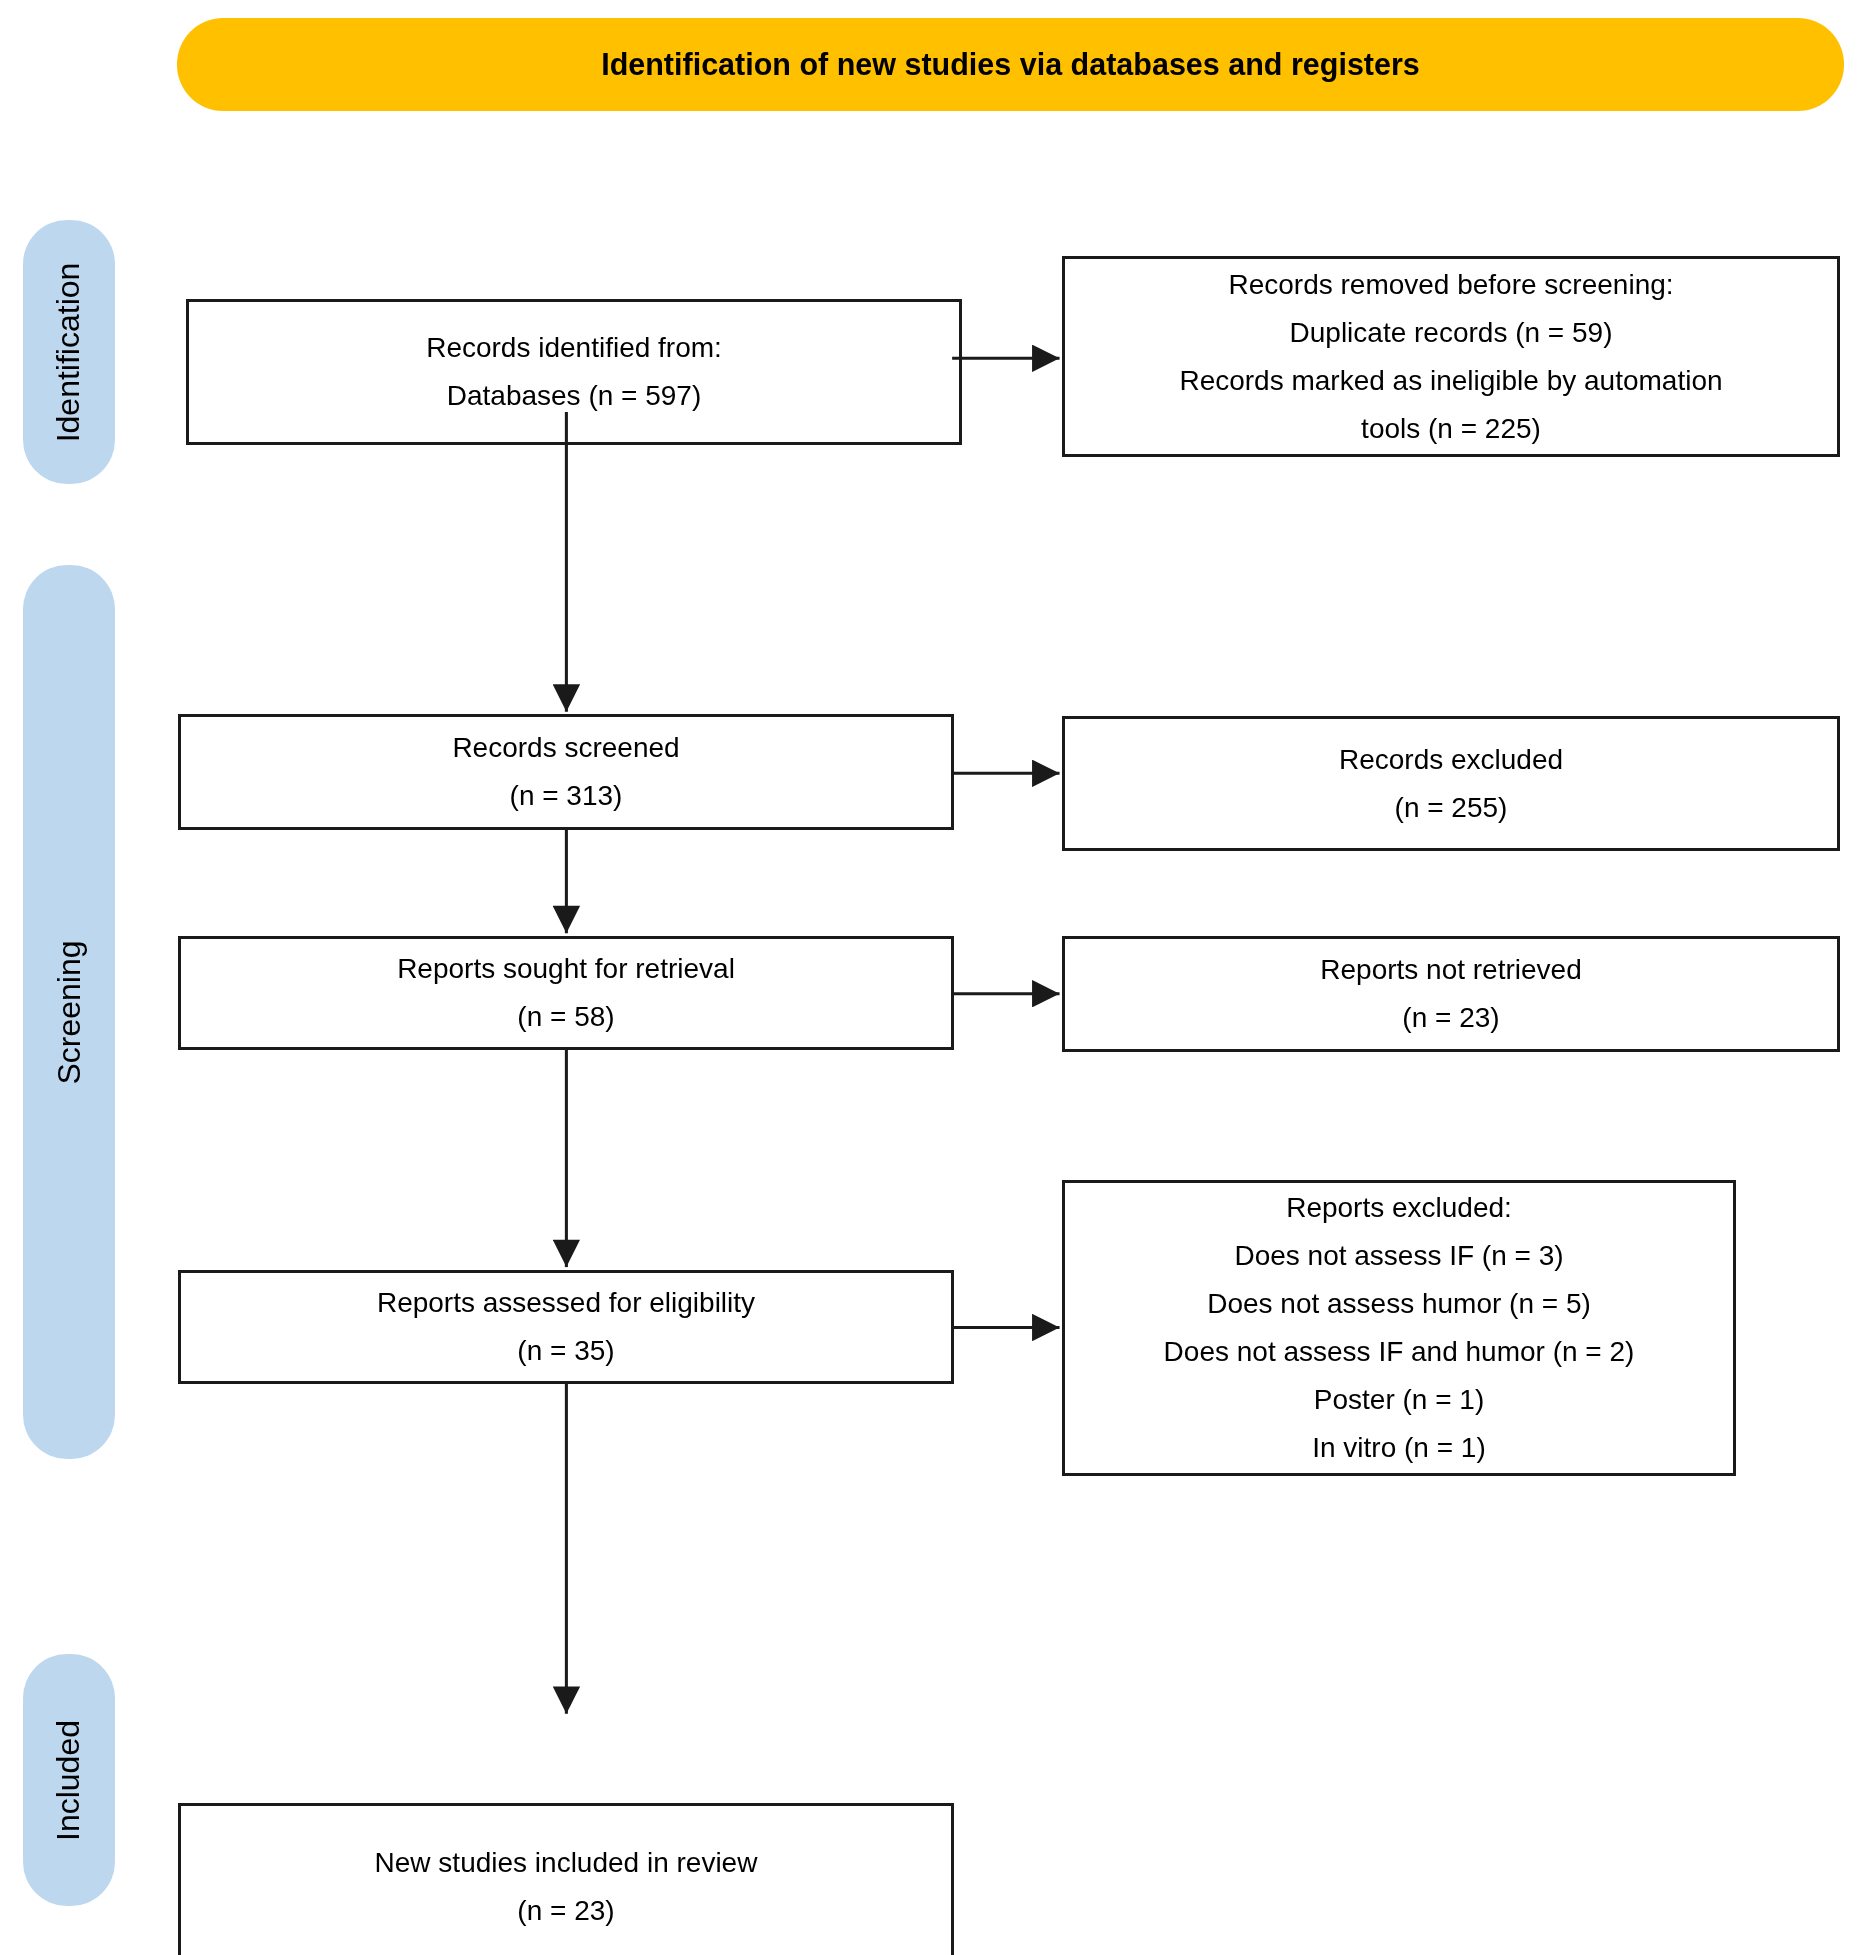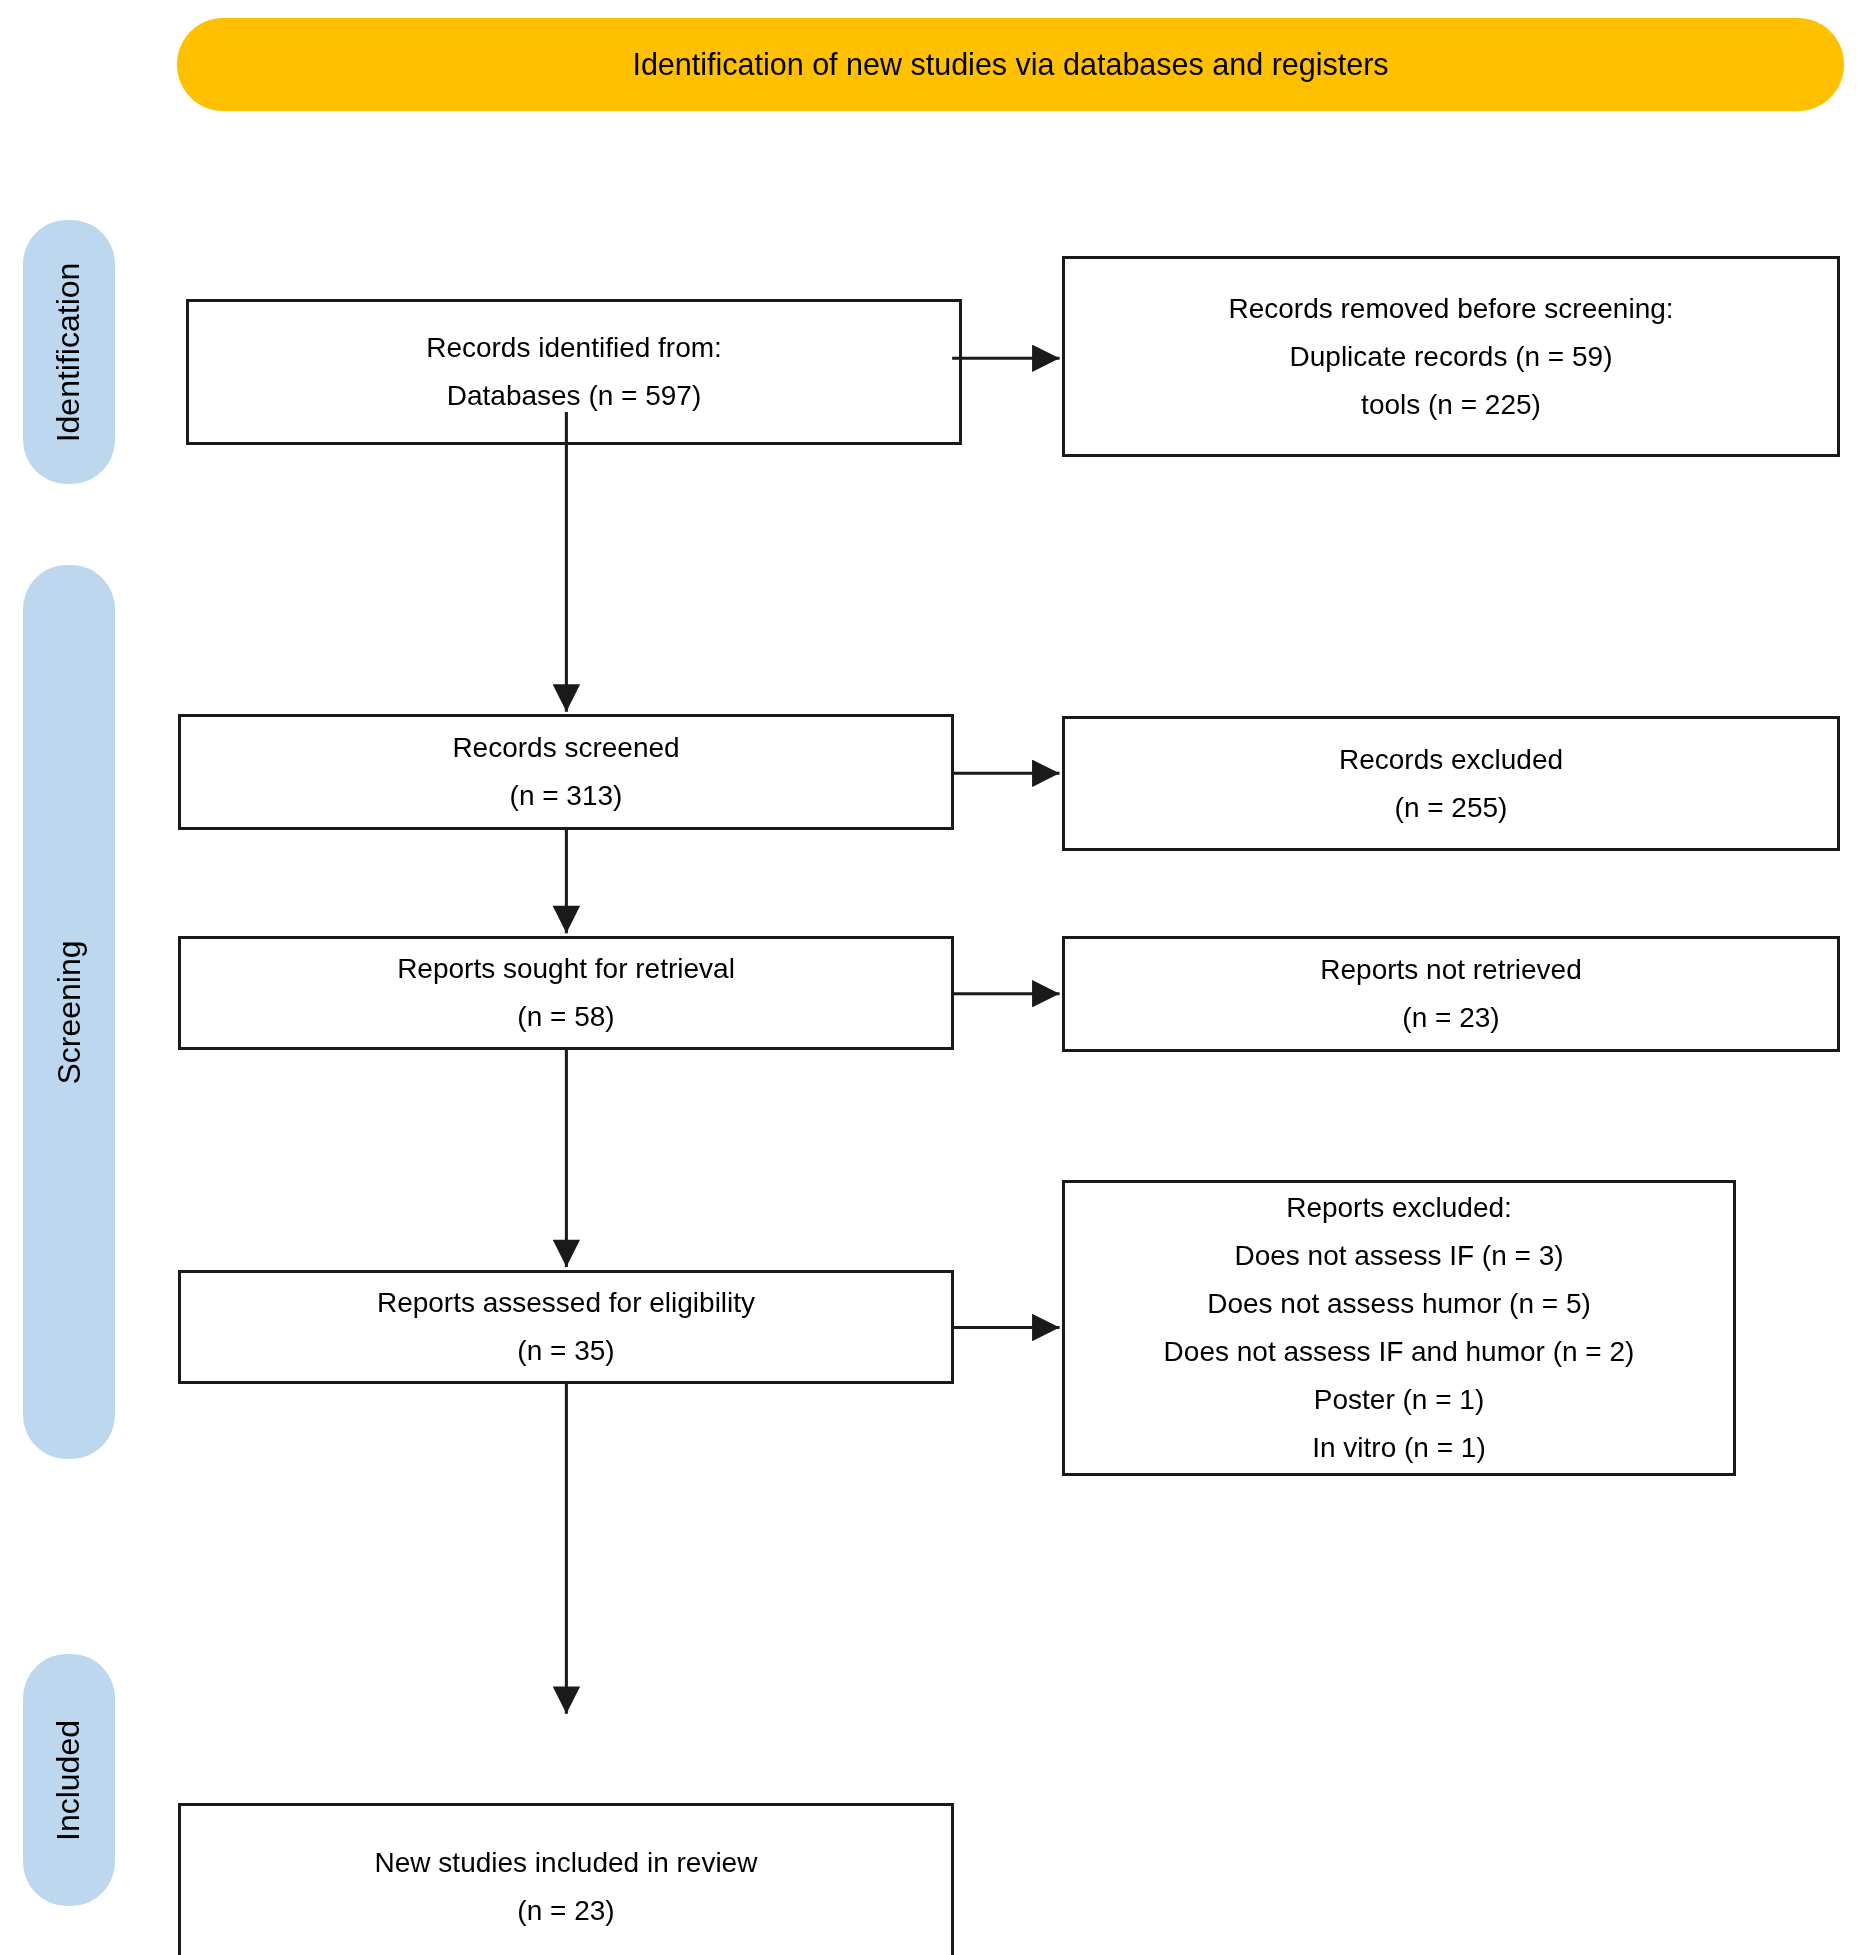--- a/index.html
+++ b/index.html
@@ -70,39 +70,40 @@
     pointer-events: none;
   }
   .arrows line { stroke: #1a1a1a; stroke-width: 5px; }
   .arrows marker path { fill: #1a1a1a; }
 </style>
 </head>
 <body>
 
 <div class="canvas">
 
-  <div class="banner" style="background-color: rgb(255, 192, 0);">Identification of new studies via databases and registers</div>
+  <div class="banner" style="background-color: rgb(255, 192, 0); font-weight: bold;">Identification of new studies via databases and registers</div>
 
   <div class="stage stage-identification" style="background-color: rgb(189, 215, 238);">
     <span class="vtext">Identification</span>
   </div>
   <div class="stage stage-screening" style="background-color: rgb(189, 215, 238);">
     <span class="vtext">Screening</span>
   </div>
   <div class="stage stage-included" style="background-color: rgb(189, 215, 238);">
     <span class="vtext">Included</span>
   </div>
 
   <div class="box box-l1">
       <div class="line">Records identified from:</div>
       <div class="line">Databases (n = 597)</div>
     </div>
   <div class="box box-r1">
       <div class="line">Records removed before screening:</div>
       <div class="line">Duplicate records (n = 59)</div>
+      <div class="line">Records marked as ineligible by automation</div>
       <div class="line">tools (n = 225)</div>
     </div>
   <div class="box box-l2">
       <div class="line">Records screened</div>
       <div class="line">(n = 313)</div>
     </div>
   <div class="box box-r2">
       <div class="line">Records excluded</div>
       <div class="line">(n = 255)</div>
     </div>

